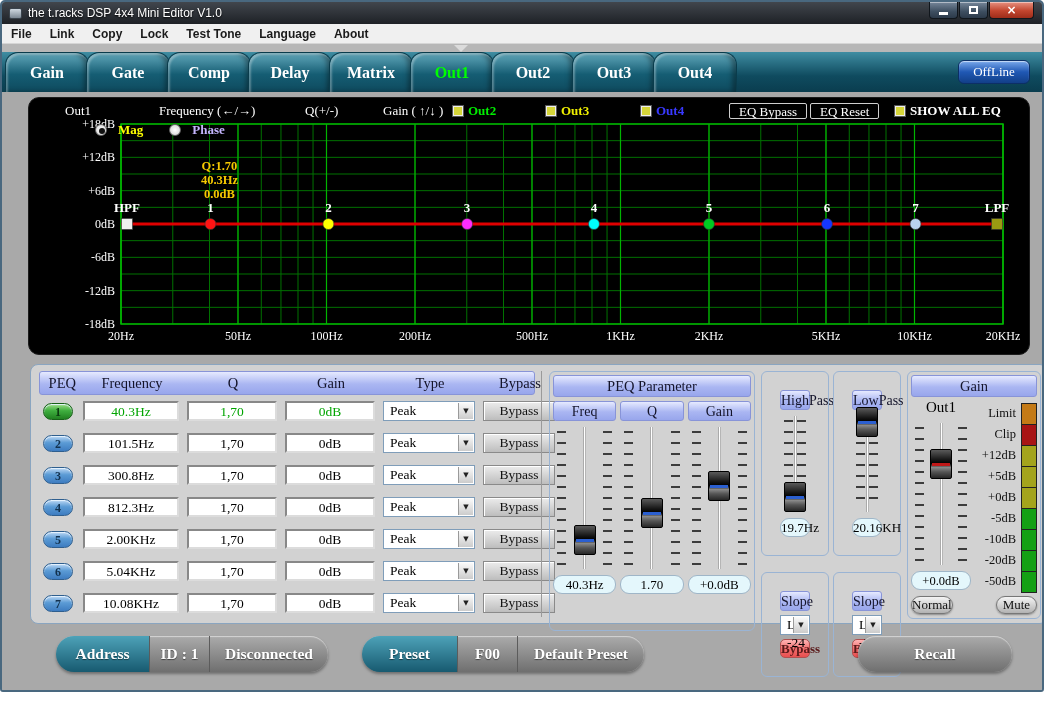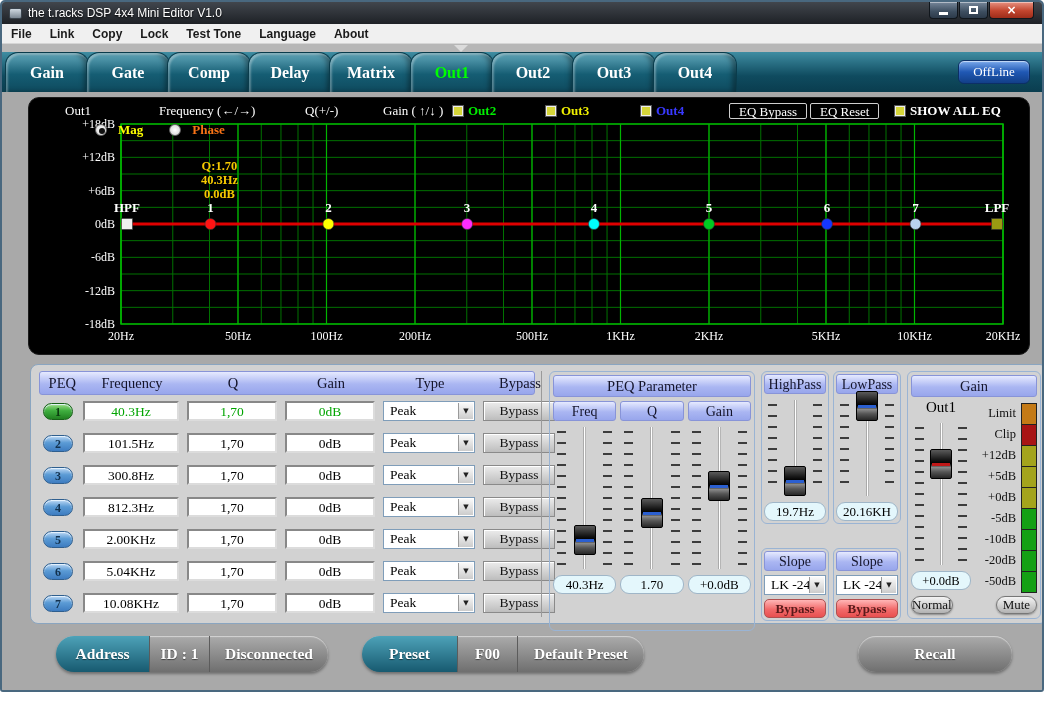--- a/index.html
+++ b/index.html
@@ -64,21 +64,21 @@
         border:1px solid #ededed; box-shadow:0 0 0 1px #555; margin-right:5px;
         vertical-align:-1px; }
   .ov b, .show-all span { font-weight:bold; }
   .mode-row { position:absolute; left:66px; top:24px; display:flex; gap:26px; z-index:2; }
   .mode-item { display:flex; align-items:center; gap:11px; font-size:13px; font-weight:bold; }
   .radio { width:12px; height:12px; border-radius:50%; background:radial-gradient(#fff,#cfcfcf);
            border:1px solid #666; position:relative; }
   .radio.checked::after { content:""; position:absolute; left:3px; top:3px; width:6px; height:6px;
                           border-radius:50%; background:#111; }
   .mag-label { color:#ffff00; }
-  .phase-label { color:#f97316; }
+  .phase-label { color:#c4b5fd; }
   #eq-svg { position:absolute; left:0; top:20px; }
 
   
   .lower-panel { position:absolute; left:28px; top:272px; width:1018px; height:260px;
                  background:#d2d2d2; border:1px solid #8aa5c0; border-radius:8px; }
   .lav { background:linear-gradient(#e6eaff,#aab6f2 55%,#98a6ec); border:1px solid #8894d8;
          border-radius:3px; text-align:center; color:#14142a; }
 
   .peq-table { position:absolute; left:8px; top:6px; width:496px; height:248px; }
   .peq-head { display:grid; grid-template-columns:32px 96px 90px 90px 92px 72px;
@@ -124,21 +124,21 @@
   .tl { left:4px; } .tr { right:4px; }
   .handle { position:absolute; left:50%; width:22px; height:30px; margin-left:-11px;
             transform:translateY(-50%); border:1px solid #000; border-radius:2px;
             background:linear-gradient(#5a5a5a,#161616 35%,#000 48%,#3a3a3a 55%,#8a8a8a 62%,#555 78%,#262626); }
   .handle i { position:absolute; left:1px; right:1px; top:46%; height:3px; }
   .value-box { height:19px; line-height:18px; background:#e4f7fc; border:1px solid #9fb6c8;
                border-radius:9px; text-align:center; font-size:13px; color:#000; }
 
   .filter-col { position:absolute; top:6px; width:68px; }
   #hp-col { left:730px; } #lp-col { left:802px; }
-  .fbox { border:1px solid #9ab4d4; border-radius:6px; padding:2px; margin-bottom:24px; }
+  .fbox { border:1px solid #9ab4d4; border-radius:6px; padding:18px; margin-bottom:16px; }
   .red-btn { height:19px; line-height:17px; text-align:center; font-size:13px; font-weight:bold;
              color:#5a1a1a; border:1px solid #b05050; border-radius:5px; margin-top:4px;
              background:linear-gradient(#ffb6b6,#f26a6a 55%,#e85050); }
 
   .gain-panel { position:absolute; left:876px; top:6px; width:134px; height:248px;
                 border:1px solid #9ab4d4; border-radius:6px; padding:3px; }
   .gain-body { display:flex; margin-top:2px; }
   .fader-col { width:60px; display:flex; flex-direction:column; }
   .chan { text-align:center; font-size:15px; height:18px; color:#000; }
   .meter { flex:1; display:flex; flex-direction:column; padding-top:4px; }

